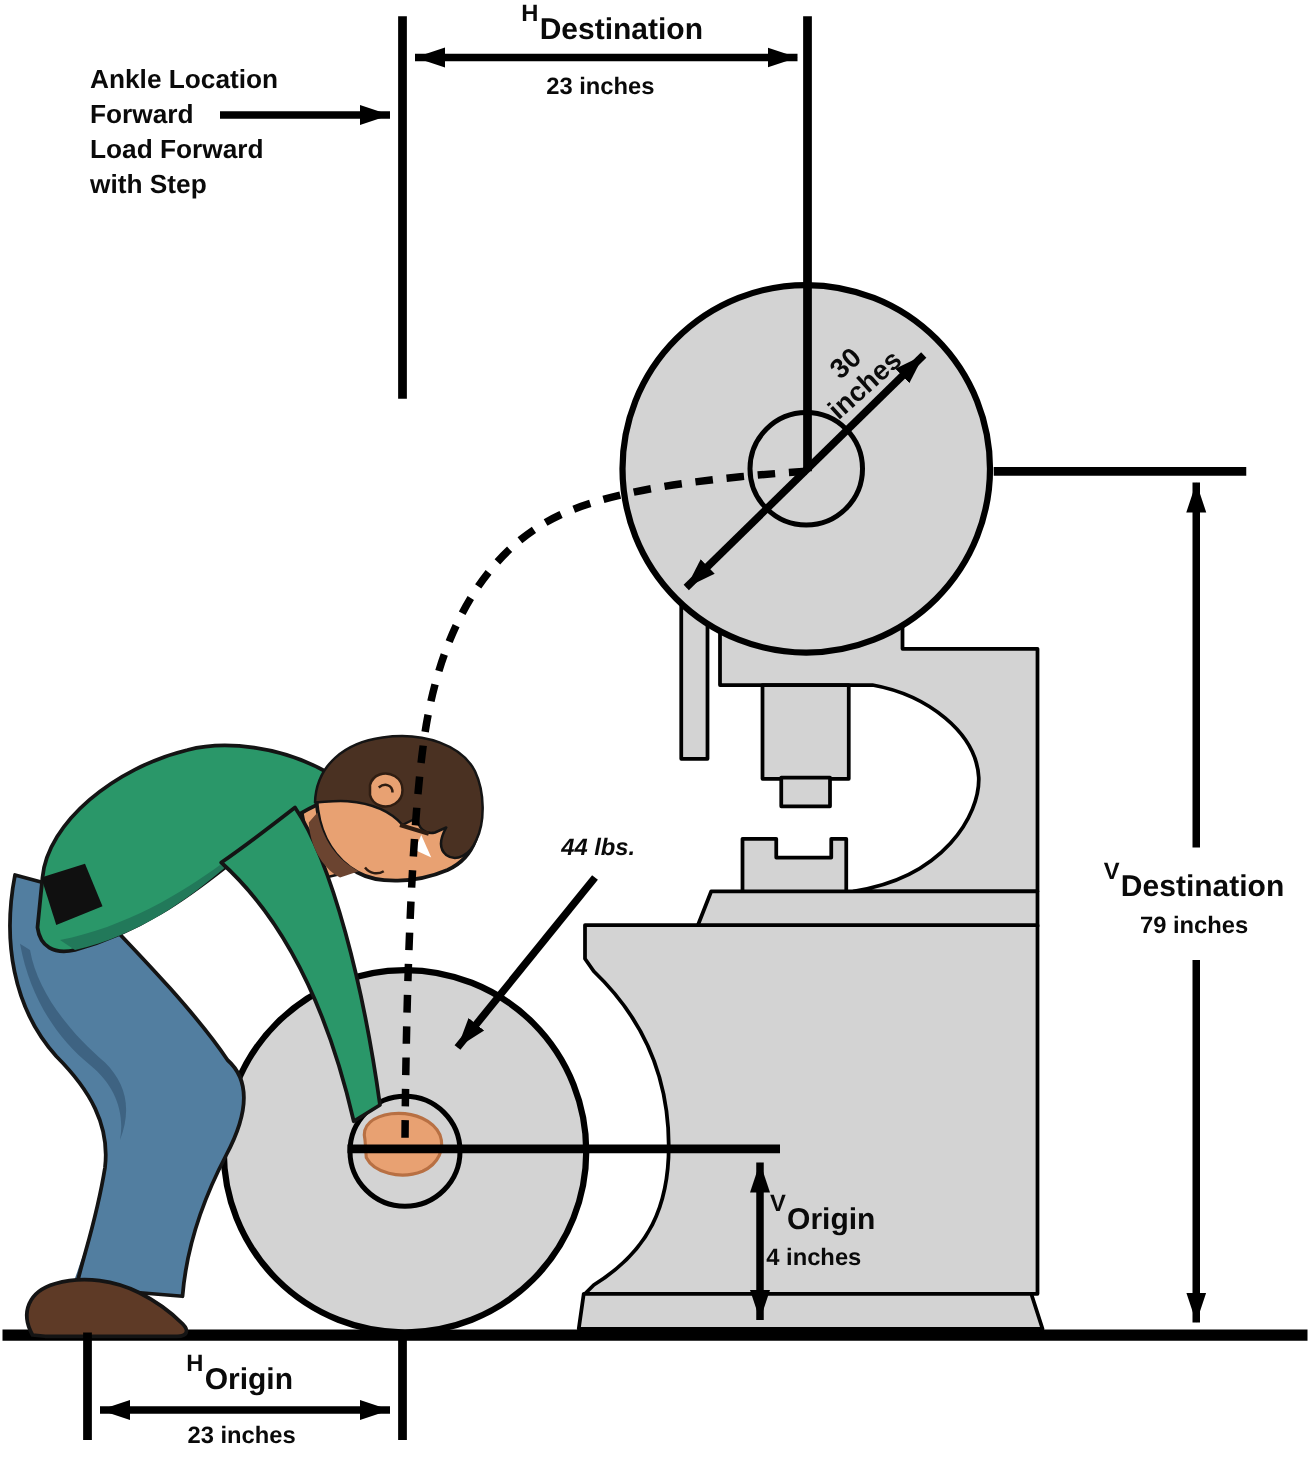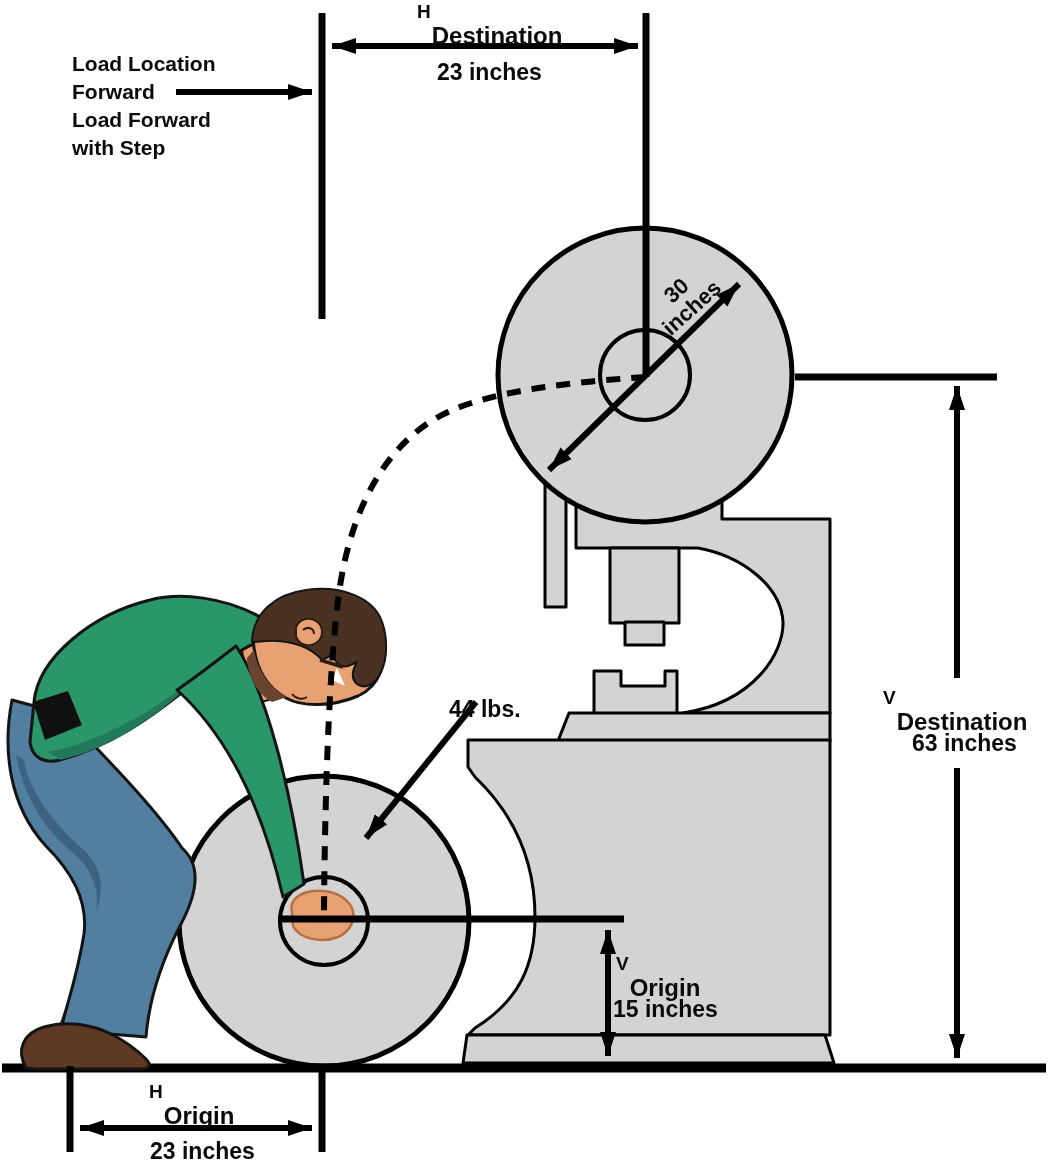--- a/index.html
+++ b/index.html
@@ -4,22 +4,22 @@
 <style>
   html,body{margin:0;padding:0;background:#ffffff;}
   #stage{
     position:relative;width:1049px;height:1168px;background:#ffffff;overflow:hidden;
     font-family:"Liberation Sans","DejaVu Sans",sans-serif;color:#0a0a0a;
   }
   #stage svg{position:absolute;left:0;top:0;}
   .lbl{position:absolute;font-weight:700;white-space:nowrap;}
   .dim-label{display:flex;align-items:flex-start;}
   .dim-sym{font-size:19px;line-height:1;}
-  .dim-sub{font-size:24px;line-height:1;margin-top:22px;margin-left:1px;}
-  .dim-val{font-size:23px;}
+  .dim-sub{font-size:24px;line-height:1;margin-top:10px;margin-left:1px;}
+  .dim-val{font-size:19px;}
   .note{font-size:21px;line-height:28px;font-weight:700;}
   .diam-label{
     position:absolute;font-size:22px;font-weight:700;line-height:23px;text-align:center;
     transform:translate(-50%,-50%) rotate(-42deg);white-space:nowrap;
   }
 </style>
 </head>
 <body>
 
 <div id="stage">
@@ -113,50 +113,50 @@
     <line x1="549" y1="470" x2="739" y2="284" marker-start="url(#ah)" marker-end="url(#ah)"></line>
     <line x1="957" y1="678" x2="957" y2="386" marker-end="url(#ah)"></line>
     <line x1="957" y1="768" x2="957" y2="1058" marker-end="url(#ah)"></line>
     <line x1="608" y1="930" x2="608" y2="1056" marker-start="url(#ah)" marker-end="url(#ah)"></line>
     <line x1="80" y1="1128" x2="312" y2="1128" marker-start="url(#ah)" marker-end="url(#ah)"></line>
     <line x1="476" y1="702" x2="366" y2="838" marker-end="url(#ah)"></line>
   </g>
 </svg>
 
   <div class="lbl note" style="left:72px;top:50px;">
-    <div>Load Location</div>
+    <div>Ankle Location</div>
     <div>Forward</div>
     <div>Load Forward</div>
     <div>with Step</div>
   </div>
 
   <div class="lbl dim-label" style="left:417px;top:2px;">
     <span class="dim-sym">H</span>
     <span class="dim-sub">Destination</span>
   </div>
   <div class="lbl dim-val" style="left:437px;top:59px;">23 inches</div>
 
   <div class="diam-label" style="left:684px;top:299px;">
     <div>30</div>
     <div>inches</div>
   </div>
 
-  <div class="lbl dim-val" style="left:449px;top:696px;">44 lbs.</div>
+  <div class="lbl dim-val" style="left:449px;top:668px;font-style:italic;">44 lbs.</div>
 
   <div class="lbl dim-label" style="left:883px;top:688px;">
     <span class="dim-sym">V</span>
     <span class="dim-sub">Destination</span>
   </div>
-  <div class="lbl dim-val" style="left:912px;top:730px;">63 inches</div>
+  <div class="lbl dim-val" style="left:912px;top:730px;">79 inches</div>
 
   <div class="lbl dim-label" style="left:616px;top:954px;">
     <span class="dim-sym">V</span>
     <span class="dim-sub">Origin</span>
   </div>
-  <div class="lbl dim-val" style="left:613px;top:996px;">15 inches</div>
+  <div class="lbl dim-val" style="left:613px;top:996px;">4 inches</div>
 
   <div class="lbl dim-label" style="left:149px;top:1082px;">
     <span class="dim-sym">H</span>
     <span class="dim-sub">Origin</span>
   </div>
   <div class="lbl dim-val" style="left:150px;top:1138px;">23 inches</div>
 
 </div>
 
 </body></html>

